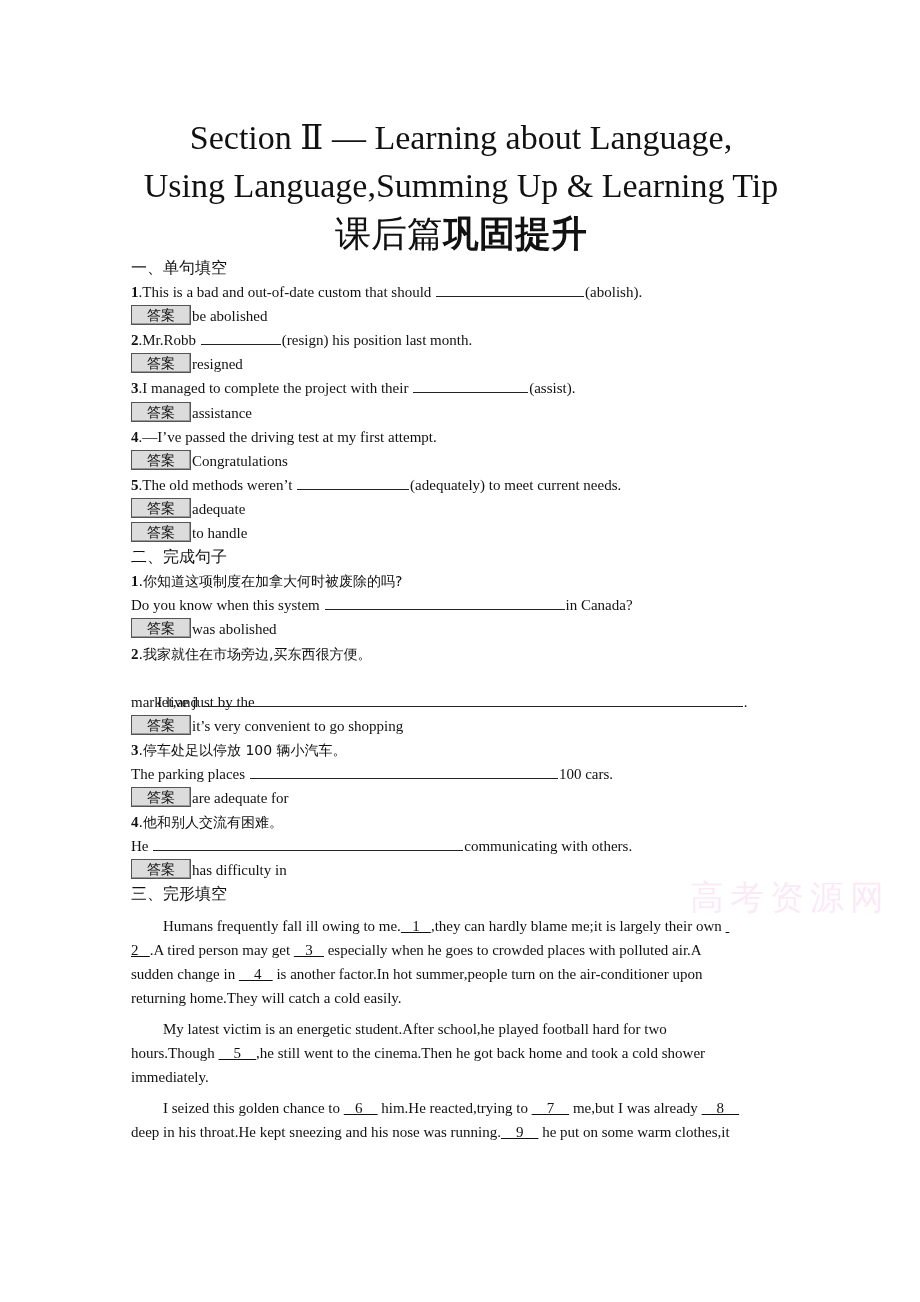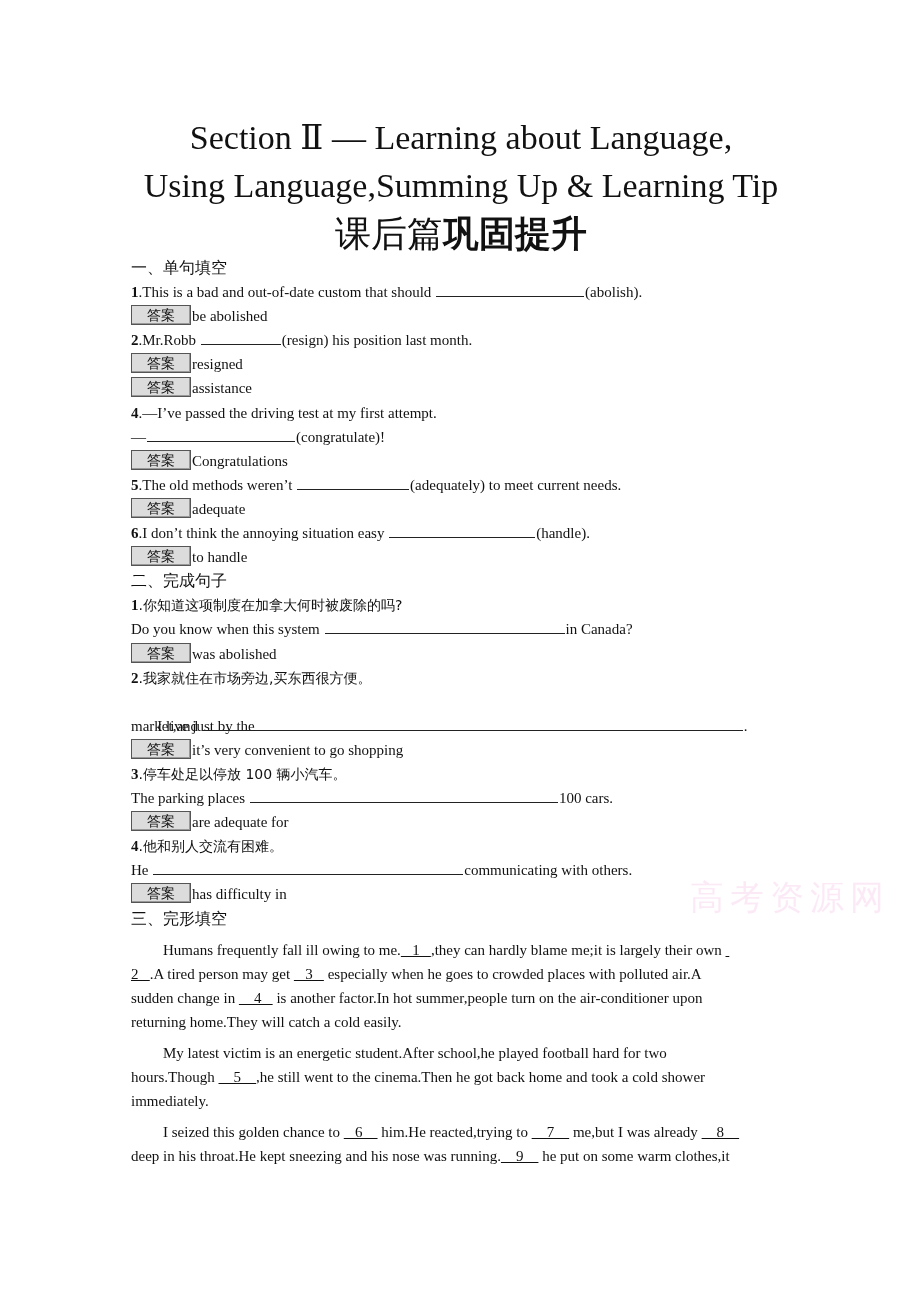--- a/index.html
+++ b/index.html
@@ -75,43 +75,40 @@
     </div>
 
     <div class="line">
       <span class="num">2</span><span>.Mr.Robb </span><span class="blank" style="width:80px"></span><span>(resign) his position last month.</span>
     </div>
     <div class="line">
       <span class="ans-badge">答案</span><span>resigned</span>
     </div>
 
     <div class="line">
+      <span class="num">3</span><span>.I managed to complete the project with their </span><span class="blank" style="width:115px"></span><span>(assist).</span>
+    </div>
+    <div class="line">
       <span class="ans-badge">答案</span><span>assistance</span>
     </div>
 
     <div class="line">
       <span class="num">4</span><span>.—I’ve passed the driving test at my first attempt.</span>
-    </div>
-    <div class="line">
-      <span>—</span><span class="blank" style="width:148px"></span><span>(congratulate)!</span>
     </div>
     <div class="line">
       <span class="ans-badge">答案</span><span>Congratulations</span>
     </div>
 
     <div class="line">
       <span class="num">5</span><span>.The old methods weren’t </span><span class="blank" style="width:112px"></span><span>(adequately) to meet current needs.</span>
     </div>
     <div class="line">
       <span class="ans-badge">答案</span><span>adequate</span>
     </div>
 
-    <div class="line">
-      <span class="num">6</span><span>.I don’t think the annoying situation easy </span><span class="blank" style="width:146px"></span><span>(handle).</span>
-    </div>
     <div class="line">
       <span class="ans-badge">答案</span><span>to handle</span>
     </div>
 
     <div class="section-head">二、完成句子</div>
 
     <div class="line">
       <span class="num">1</span><span class="zh">.你知道这项制度在加拿大何时被废除的吗?</span>
     </div>
     <div class="line">

